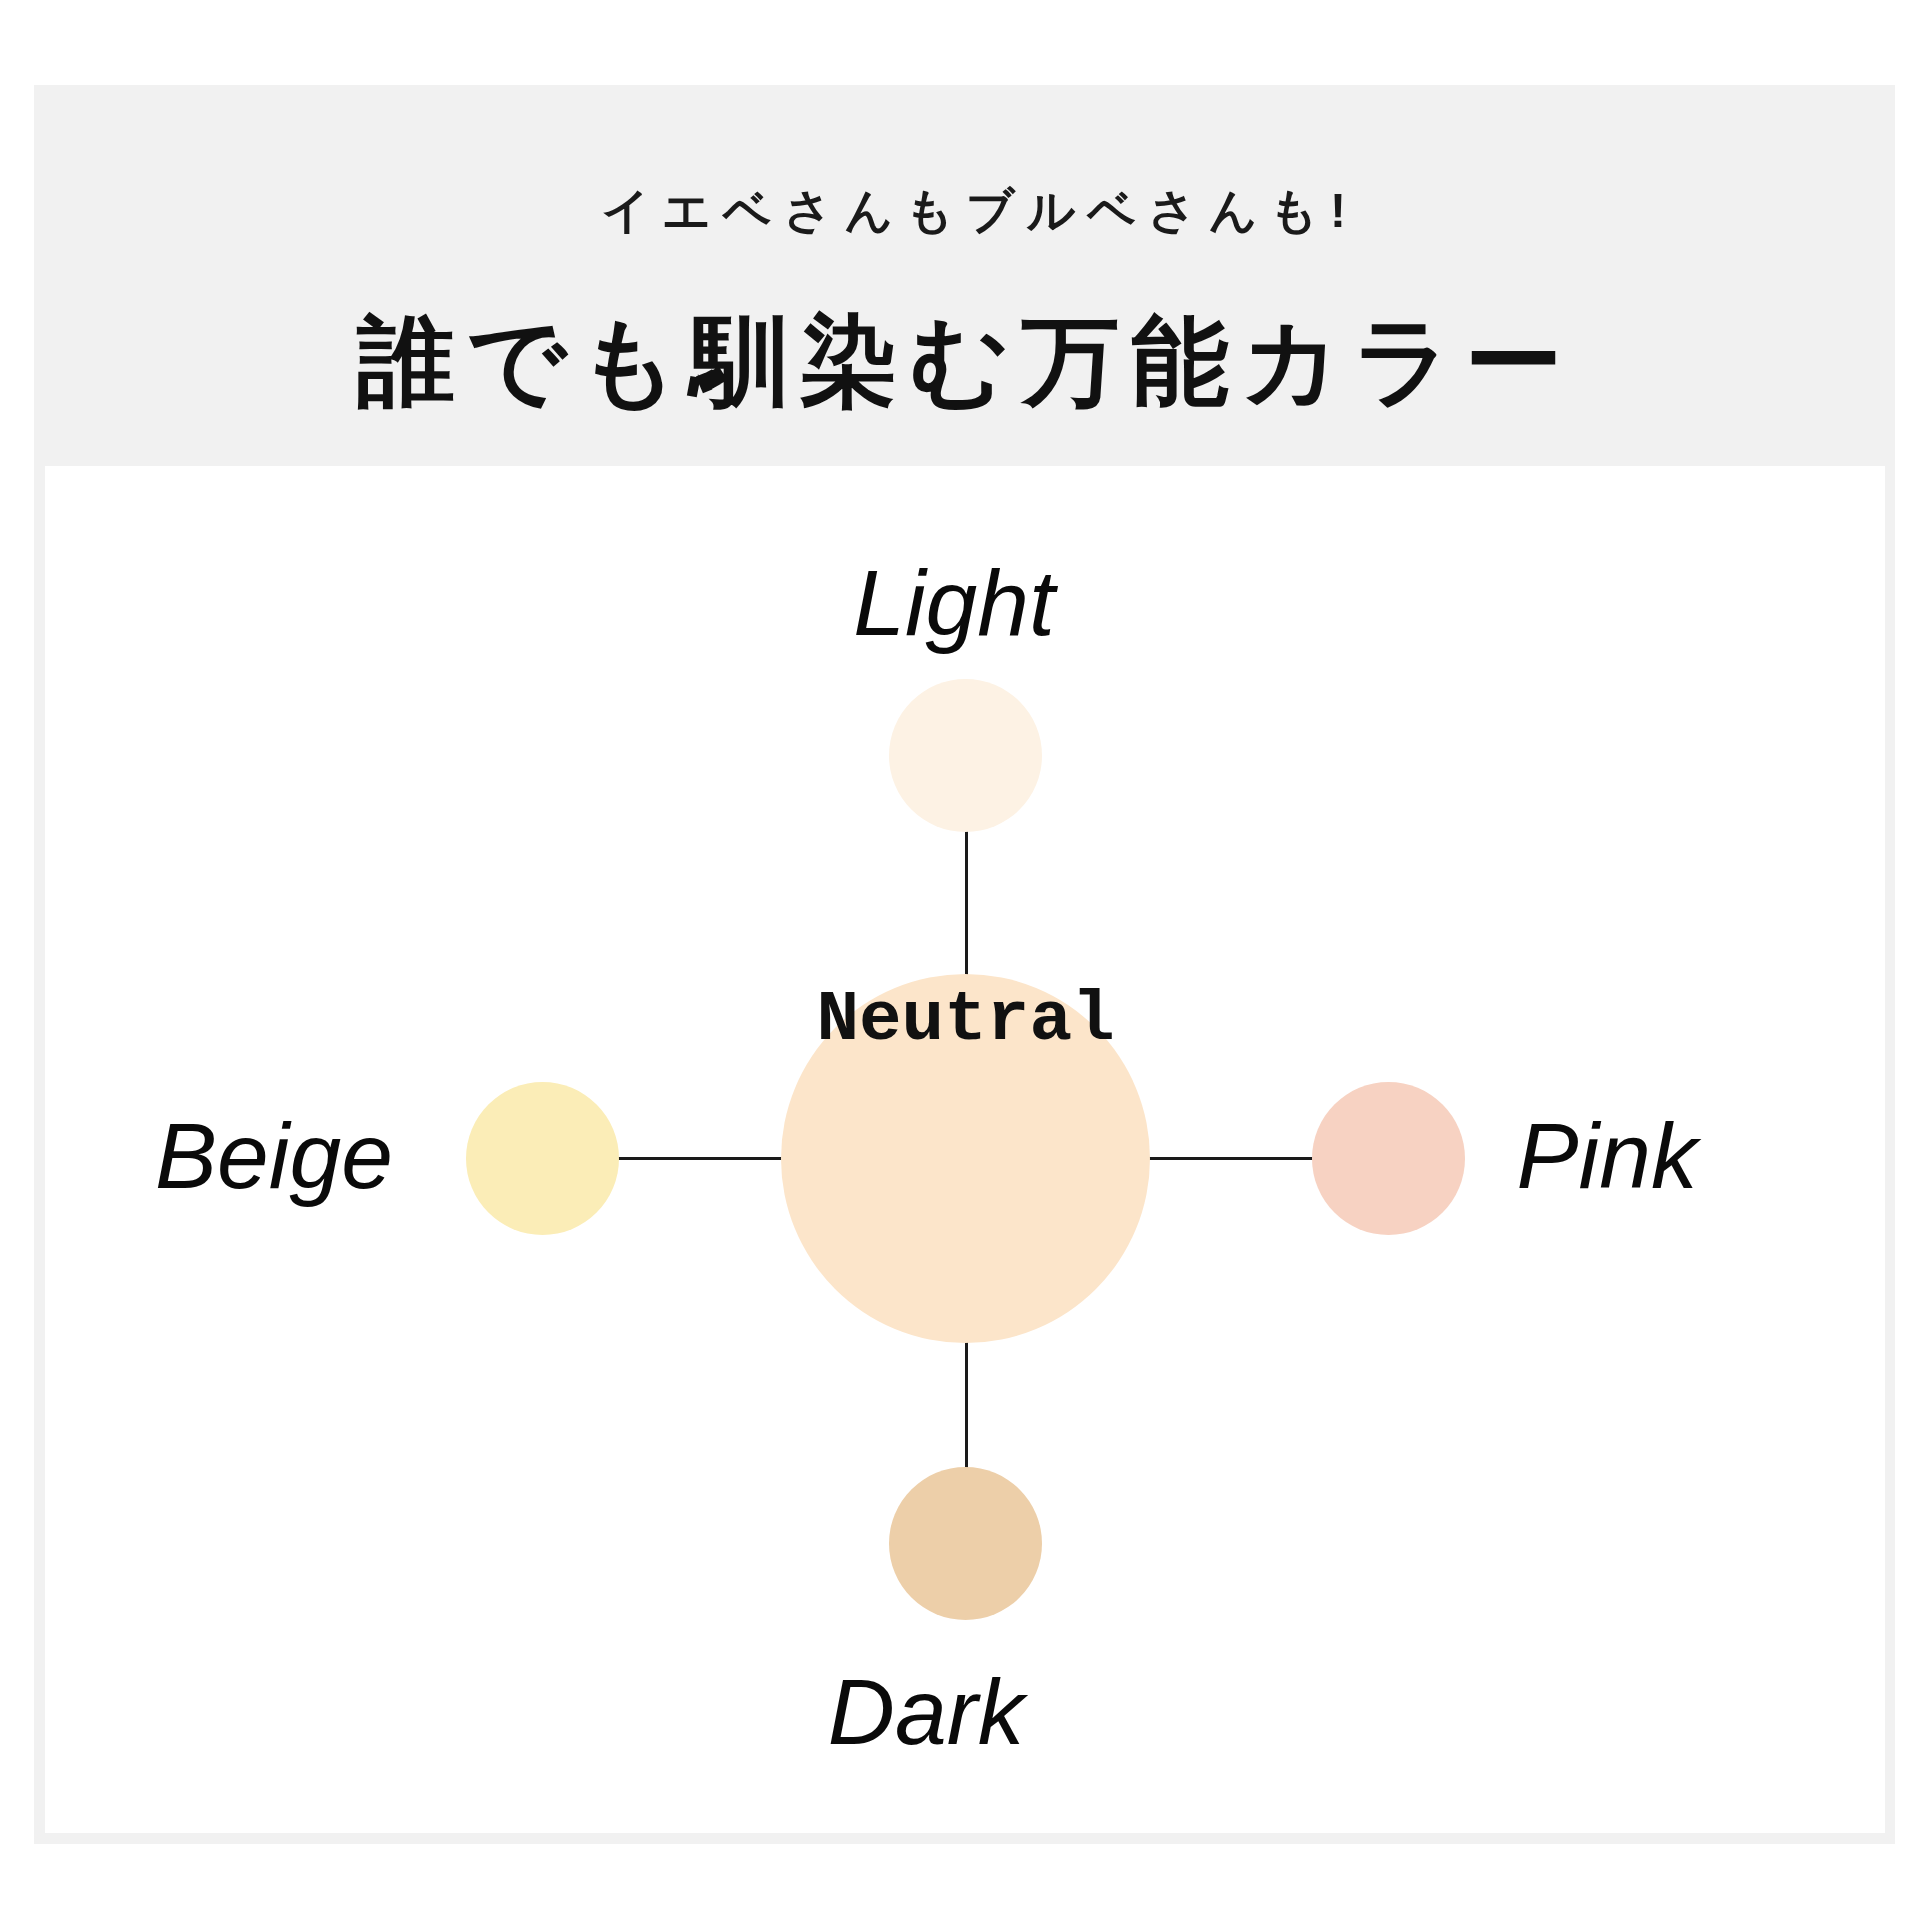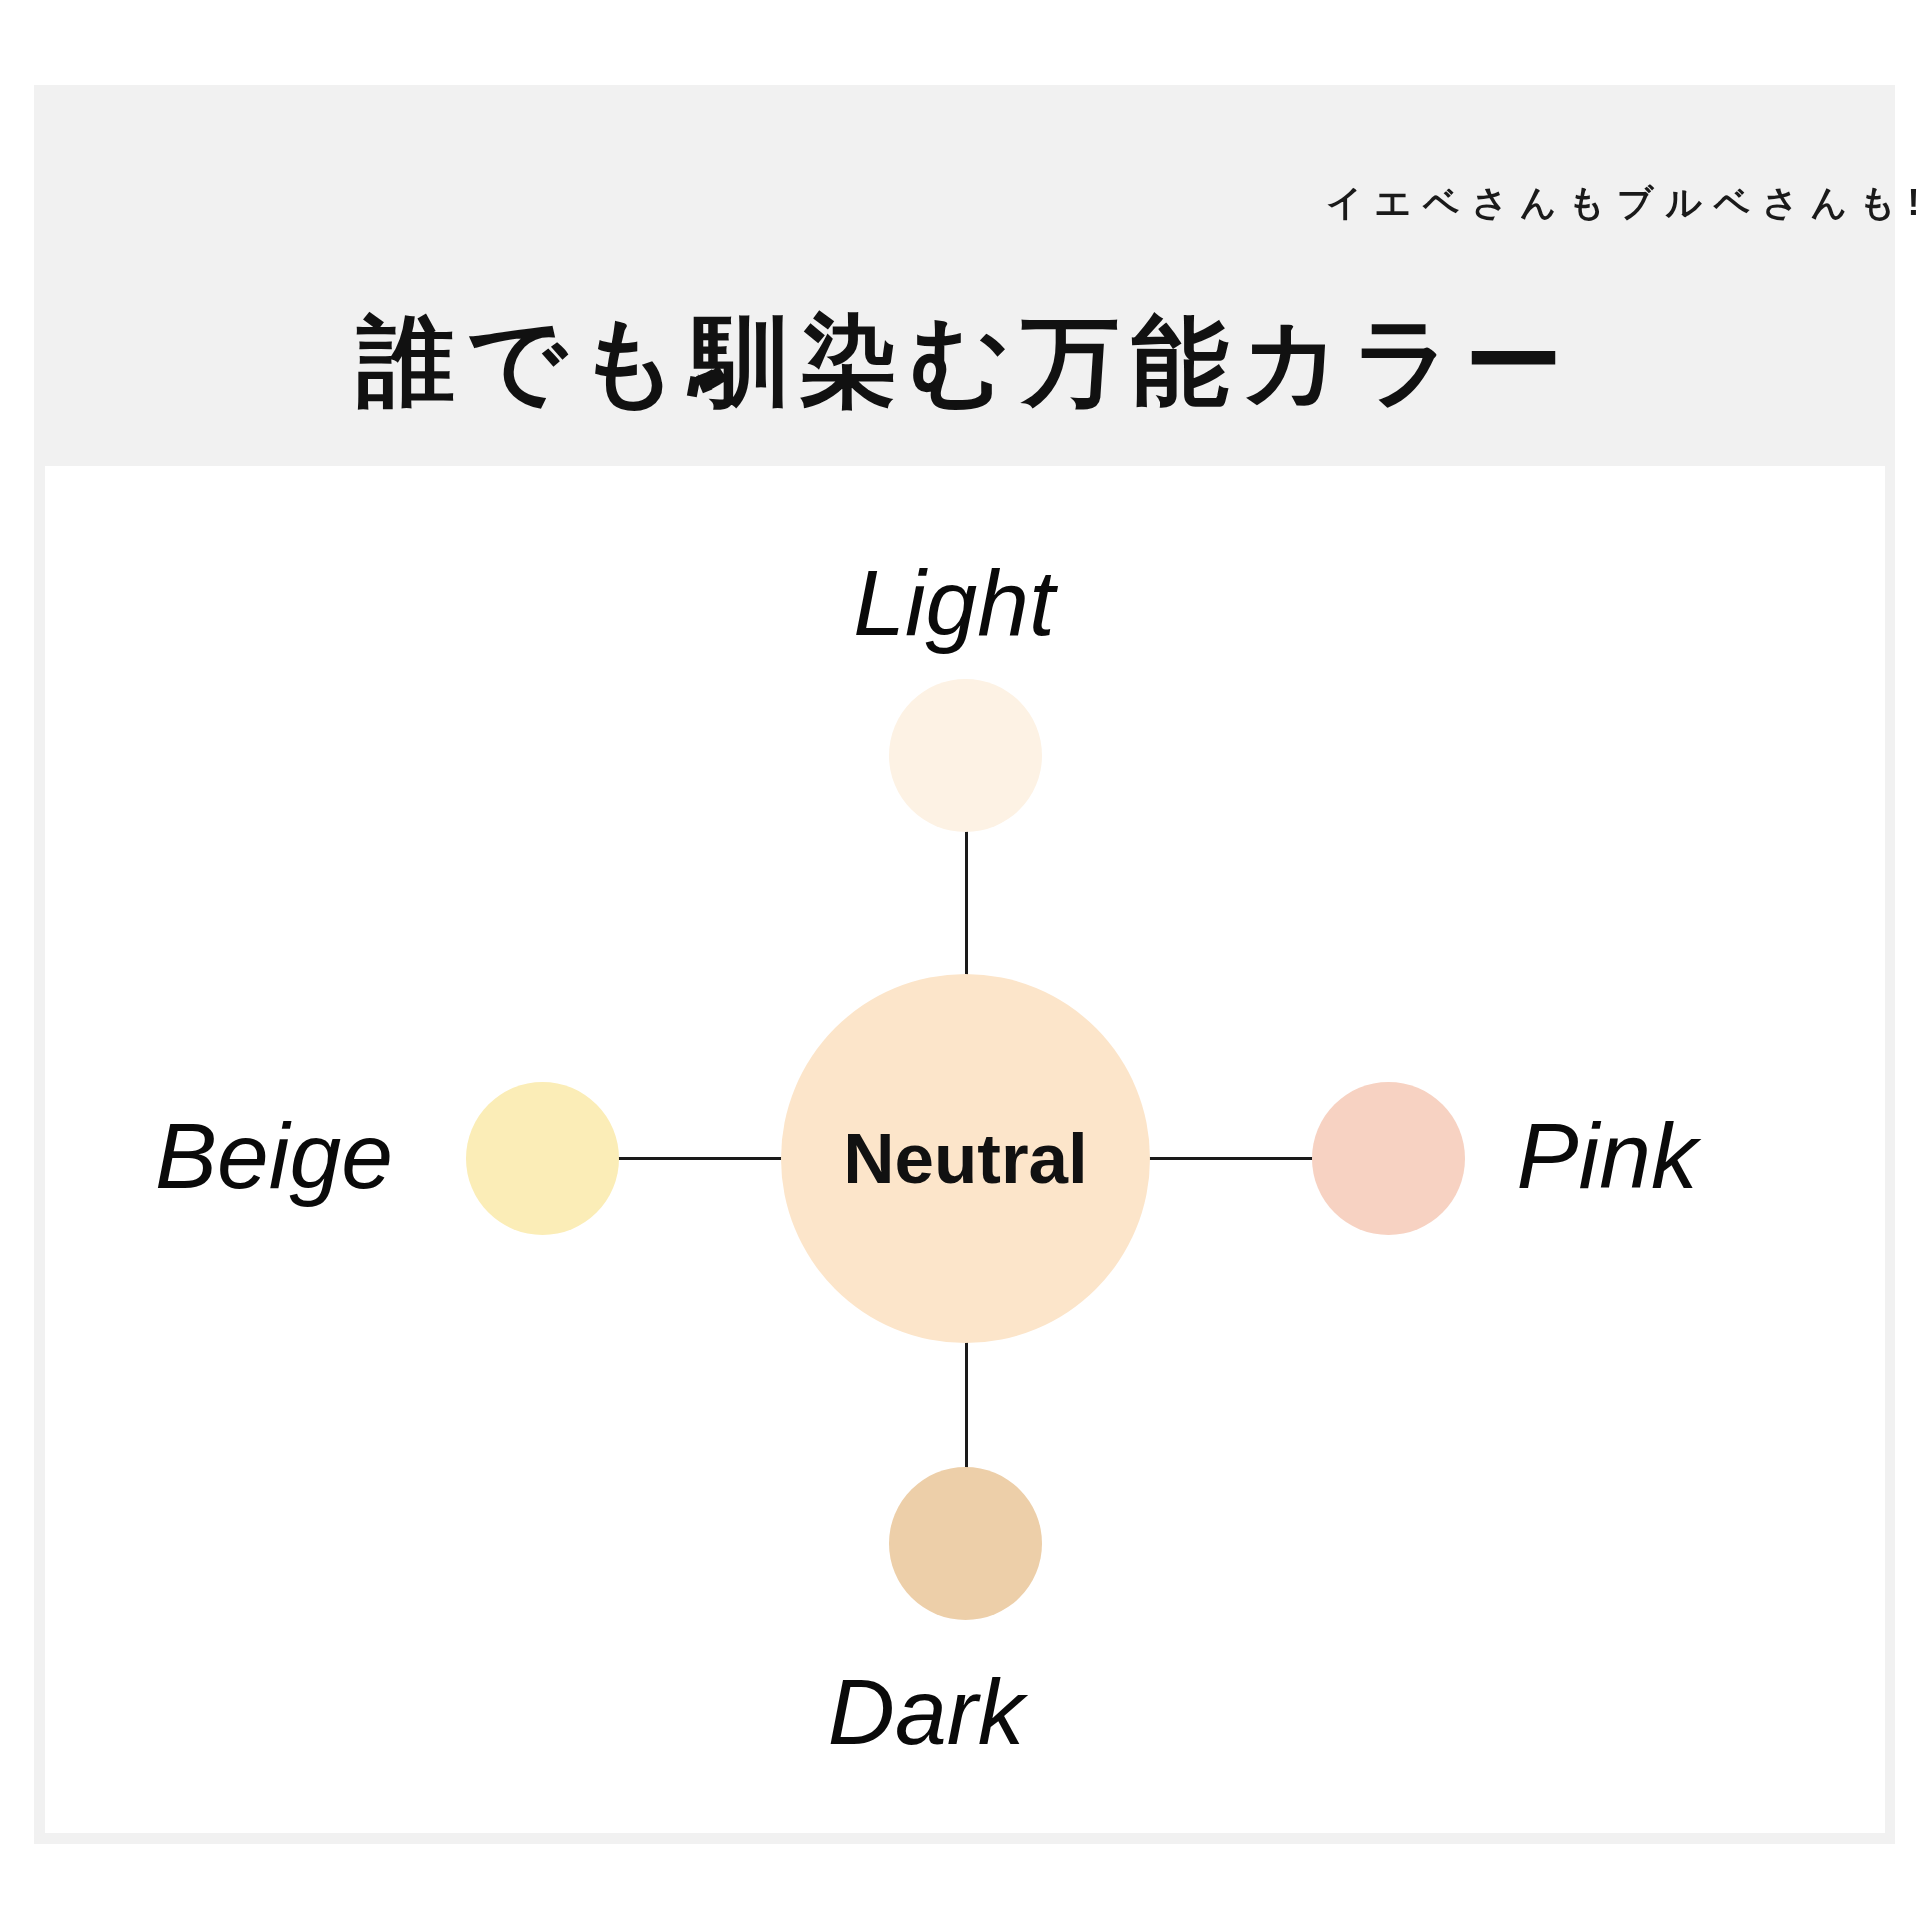--- a/index.html
+++ b/index.html
@@ -13,22 +13,22 @@
     color: #1a1a1a;
   }
   .header-band {
     position: absolute;
     left: 34px; top: 85px;
     width: 1861px; height: 1759px;
   }
   .subtitle {
     position: absolute;
     left: 0; right: 0; top: 180px;
-    text-align: right;
-    font-size: 36px;
+    text-align: center;
+    font-size: 48px;
     font-weight: 600;
     letter-spacing: 11.6px;
     line-height: 1.3;
     white-space: nowrap;
     padding-left: 28px;
   }
   .title {
     position: absolute;
     left: 0; right: 0; top: 285px;
     text-align: center;
@@ -53,23 +53,24 @@
   .connector.horizontal { left: 543px; top: 1157px; width: 846px; height: 2.9px; }
   .circle {
     position: absolute;
     border-radius: 50%;
     z-index: 2;
   }
   .circle.center {
     left: 781px; top: 974px;
     width: 369px; height: 369px;
     display: flex;
-    flex-direction: column;
-    align-items: center;
+    flex-direction: row;
+    align-items: flex-start;
     justify-content: center;
+    font-family: Liberation Mono, monospace;
   }
   .center-text {
     font-size: 71px;
     font-weight: 700;
     line-height: 1.32;
     color: #111111;
     text-align: center;
   }
   .circle.satellite { width: 153px; height: 153px; }
   .circle.sat-light  { left: 889px;  top: 679px;  }

